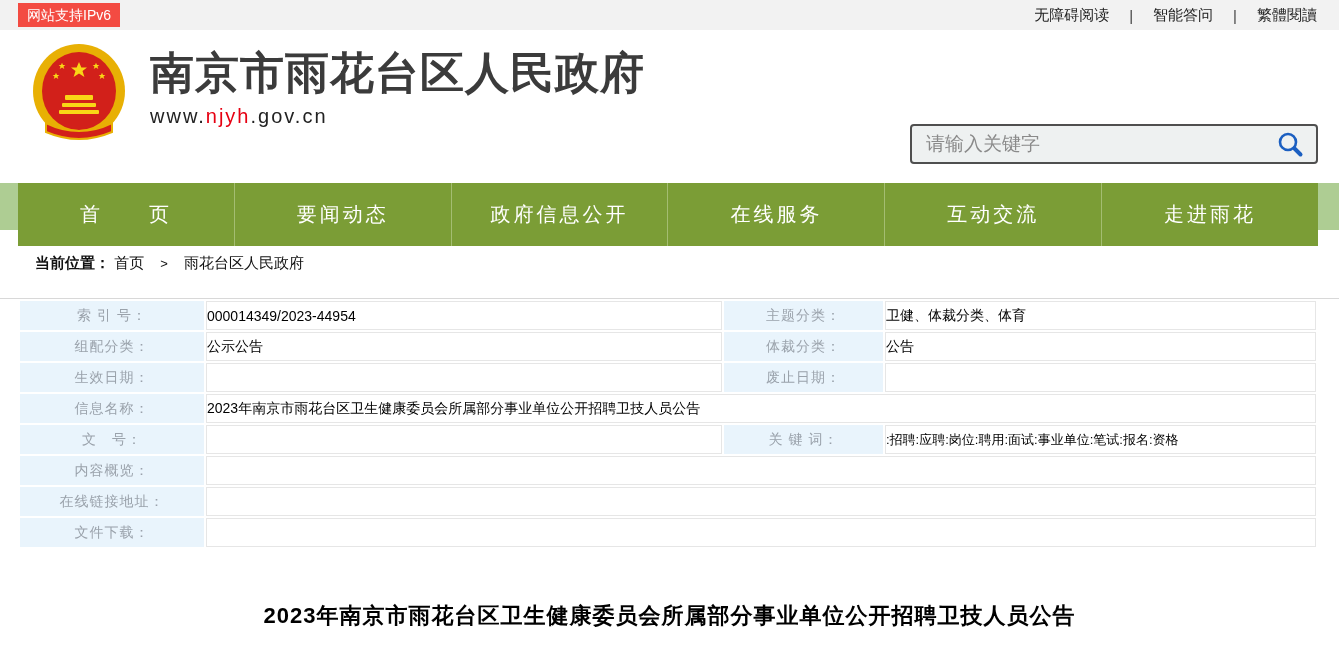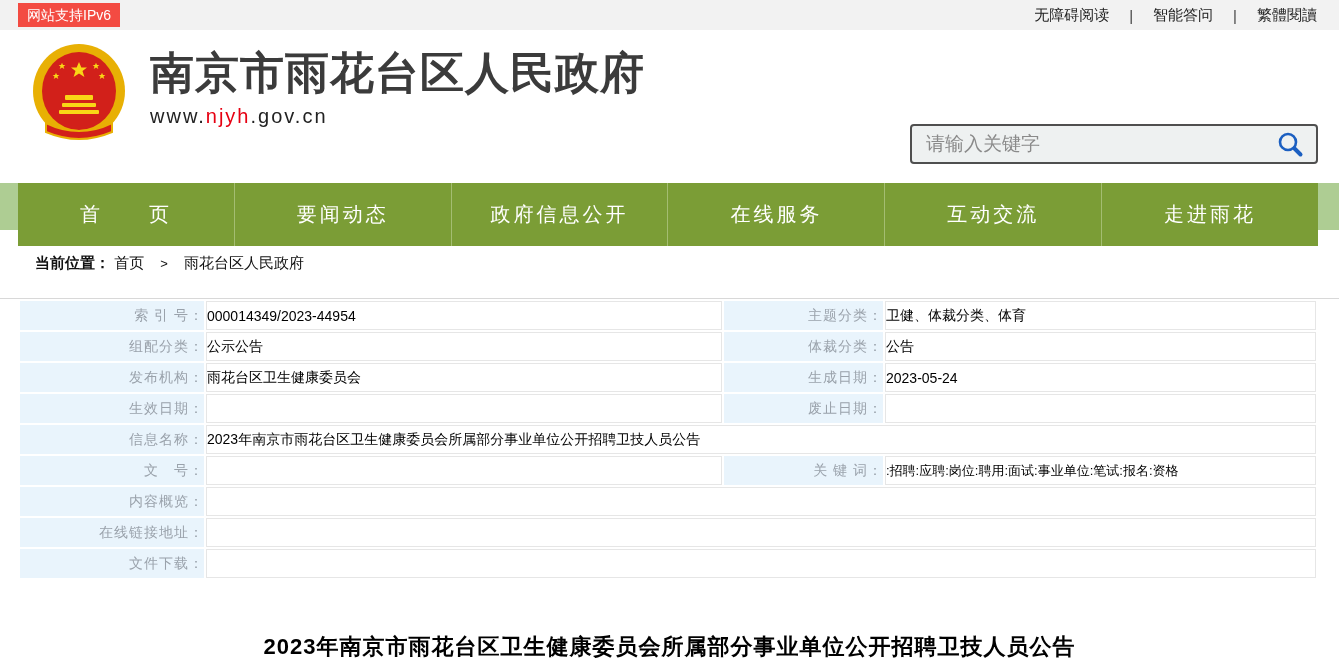--- a/index.html
+++ b/index.html
@@ -63,21 +63,21 @@
   .bc-sep { margin:0 12px; font-size:13px; }
 
   
   .table-wrap { border-top:1px solid #d8d8d8; }
   table.meta {
     margin-left:18px; width:1300px; table-layout:fixed;
     border-collapse:separate; border-spacing:2px; font-size:14px;
   }
   table.meta td { height:29px; padding:0; overflow:hidden; white-space:nowrap; }
   td.lbl {
-    background:#e9f4fc; color:#9aa2ab; text-align:right;
+    background:#e9f4fc; color:#9aa2ab; text-align:center;
     padding-right:14px; letter-spacing:1px;
   }
   td.val {
     background:#fff; border:1px solid #e6e6e6; color:#000; padding-left:14px;
   }
   td.val.kw { font-size:13px; }
 
   
   .article-title {
     margin-top:52px; text-align:center;
@@ -165,26 +165,20 @@
       <td class="lbl">主题分类：</td>
       <td class="val">卫健、体裁分类、体育</td>
     </tr>
     <tr>
       <td class="lbl">组配分类：</td>
       <td class="val">公示公告</td>
       <td class="lbl">体裁分类：</td>
       <td class="val">公告</td>
     </tr>
     <tr>
-      <td class="lbl">发布机构：</td>
-      <td class="val">雨花台区卫生健康委员会</td>
-      <td class="lbl">生成日期：</td>
-      <td class="val">2023-05-24</td>
-    </tr>
-    <tr>
       <td class="lbl">生效日期：</td>
       <td class="val"></td>
       <td class="lbl">废止日期：</td>
       <td class="val"></td>
     </tr>
     <tr>
       <td class="lbl">信息名称：</td>
       <td class="val" colspan="3">2023年南京市雨花台区卫生健康委员会所属部分事业单位公开招聘卫技人员公告</td>
     </tr>
     <tr>

